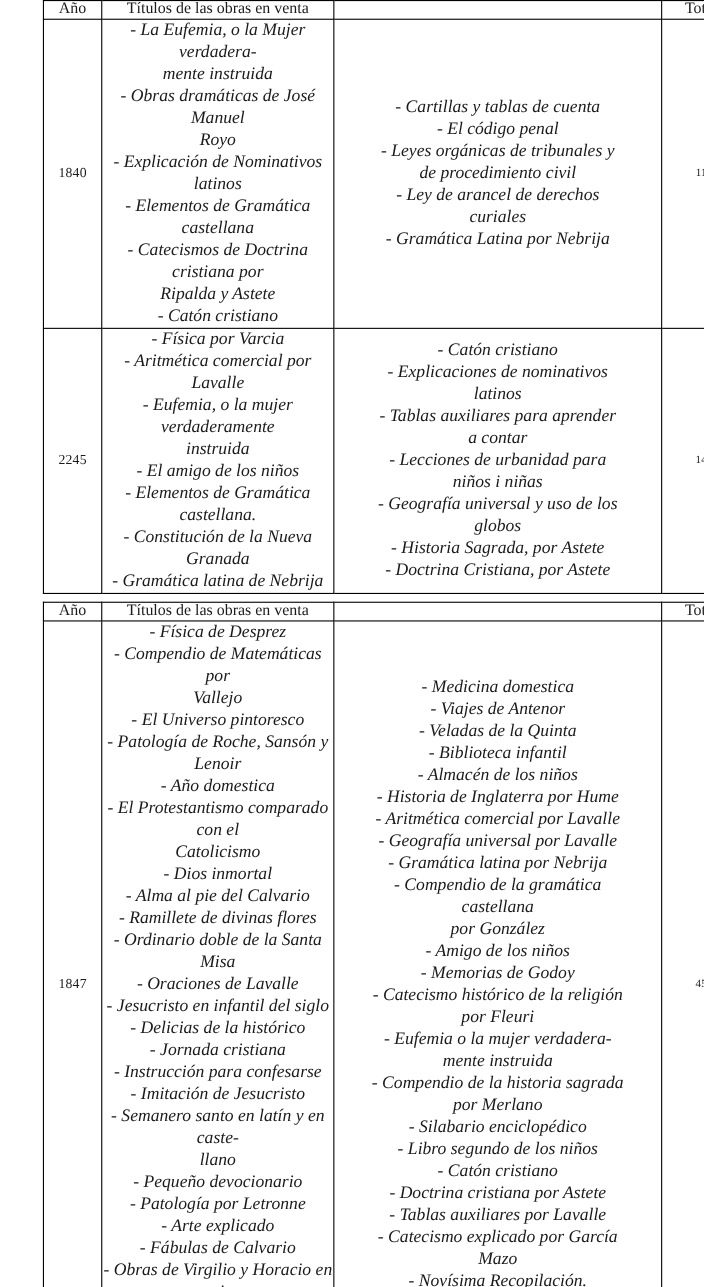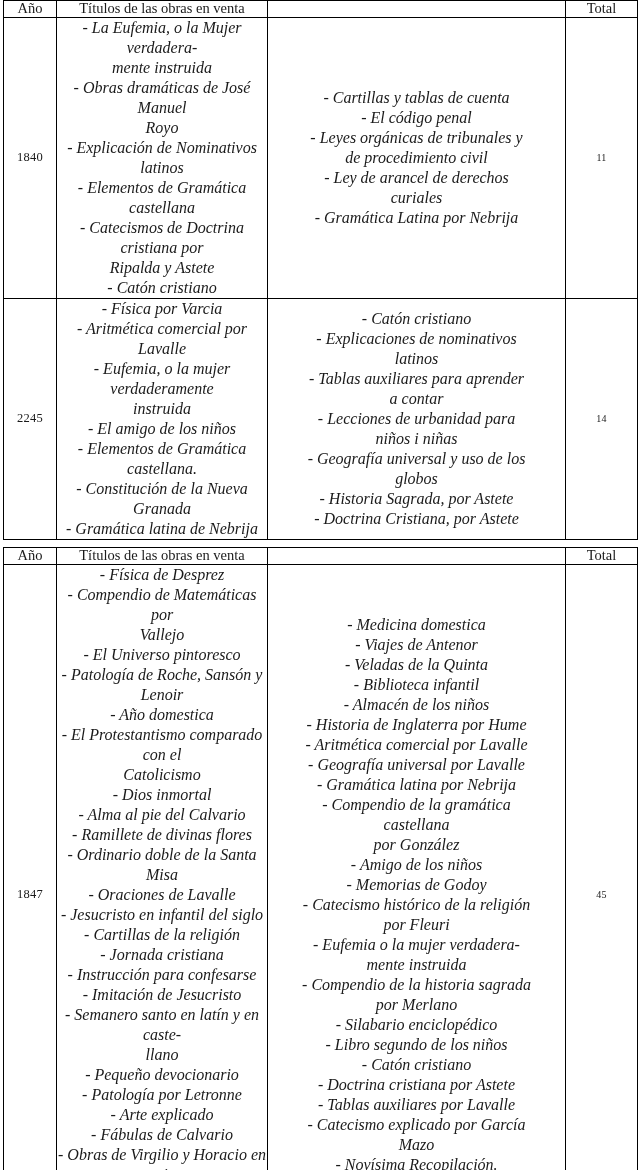--- a/index.html
+++ b/index.html
@@ -12,20 +12,21 @@
     height: 1170px;
     font-family: "Liberation Serif", "DejaVu Serif", serif;
     color: #1a1a1a;
     overflow: hidden;
   }
   .page {
     position: relative;
     width: 640px;
     height: 1170px;
     box-sizing: border-box;
+    padding-left: 36px;
   }
   table.book-table {
     border-collapse: collapse;
     table-layout: fixed;
     width: 634px;
     margin: 0 0 0 3px;
     border: 1.6px solid #000;
   }
   table.book-table td,
   table.book-table th {
@@ -183,21 +184,21 @@
           <span class="entry">- Patología de Roche, Sansón y Lenoir</span>
           <span class="entry">- Año domestica</span>
           <span class="entry">- El Protestantismo comparado con el
 Catolicismo</span>
           <span class="entry">- Dios inmortal</span>
           <span class="entry">- Alma al pie del Calvario</span>
           <span class="entry">- Ramillete de divinas flores</span>
           <span class="entry">- Ordinario doble de la Santa Misa</span>
           <span class="entry">- Oraciones de Lavalle</span>
           <span class="entry">- Jesucristo en infantil del siglo</span>
-          <span class="entry">- Cartillas de la religión</span>
+          <span class="entry">- Delicias de la histórico</span>
           <span class="entry">- Jornada cristiana</span>
           <span class="entry">- Instrucción para confesarse</span>
           <span class="entry">- Imitación de Jesucristo</span>
           <span class="entry">- Semanero santo en latín y en caste-
 llano</span>
           <span class="entry">- Pequeño devocionario</span>
           <span class="entry">- Patología por Letronne</span>
           <span class="entry">- Arte explicado</span>
           <span class="entry">- Fábulas de Calvario</span>
           <span class="entry">- Obras de Virgilio y Horacio en seis

